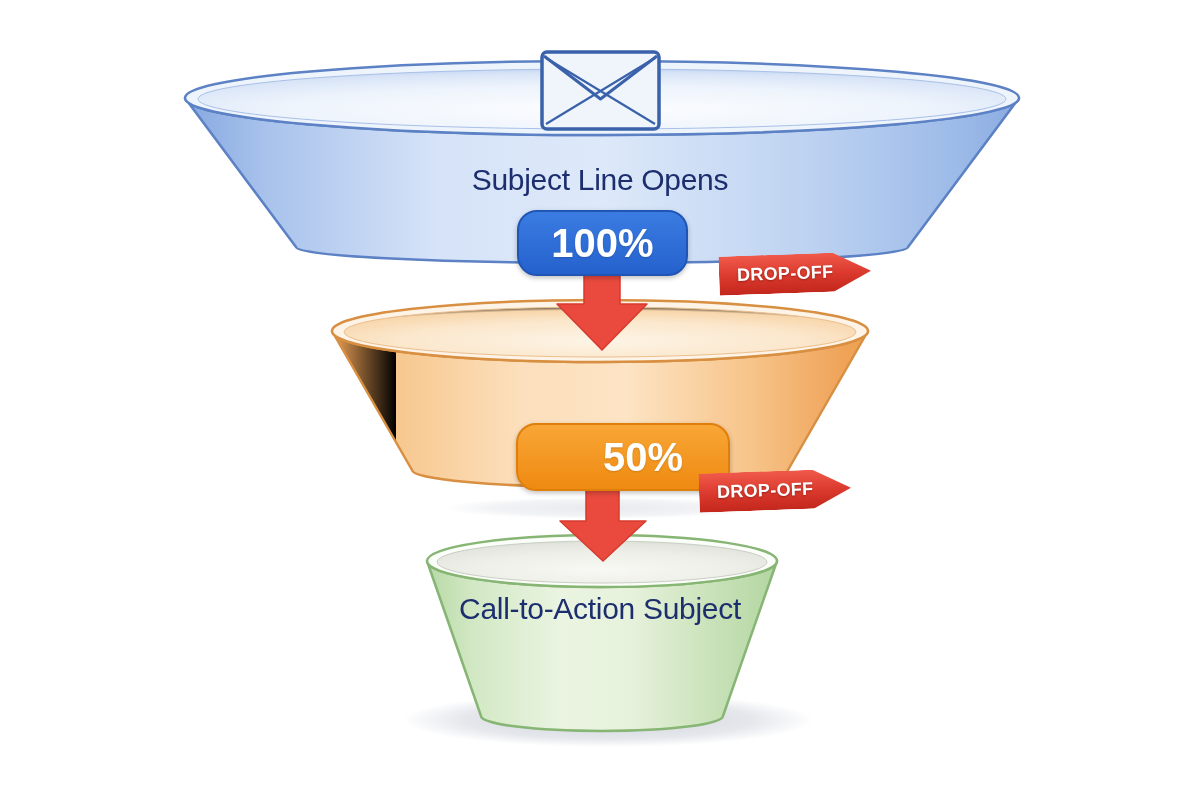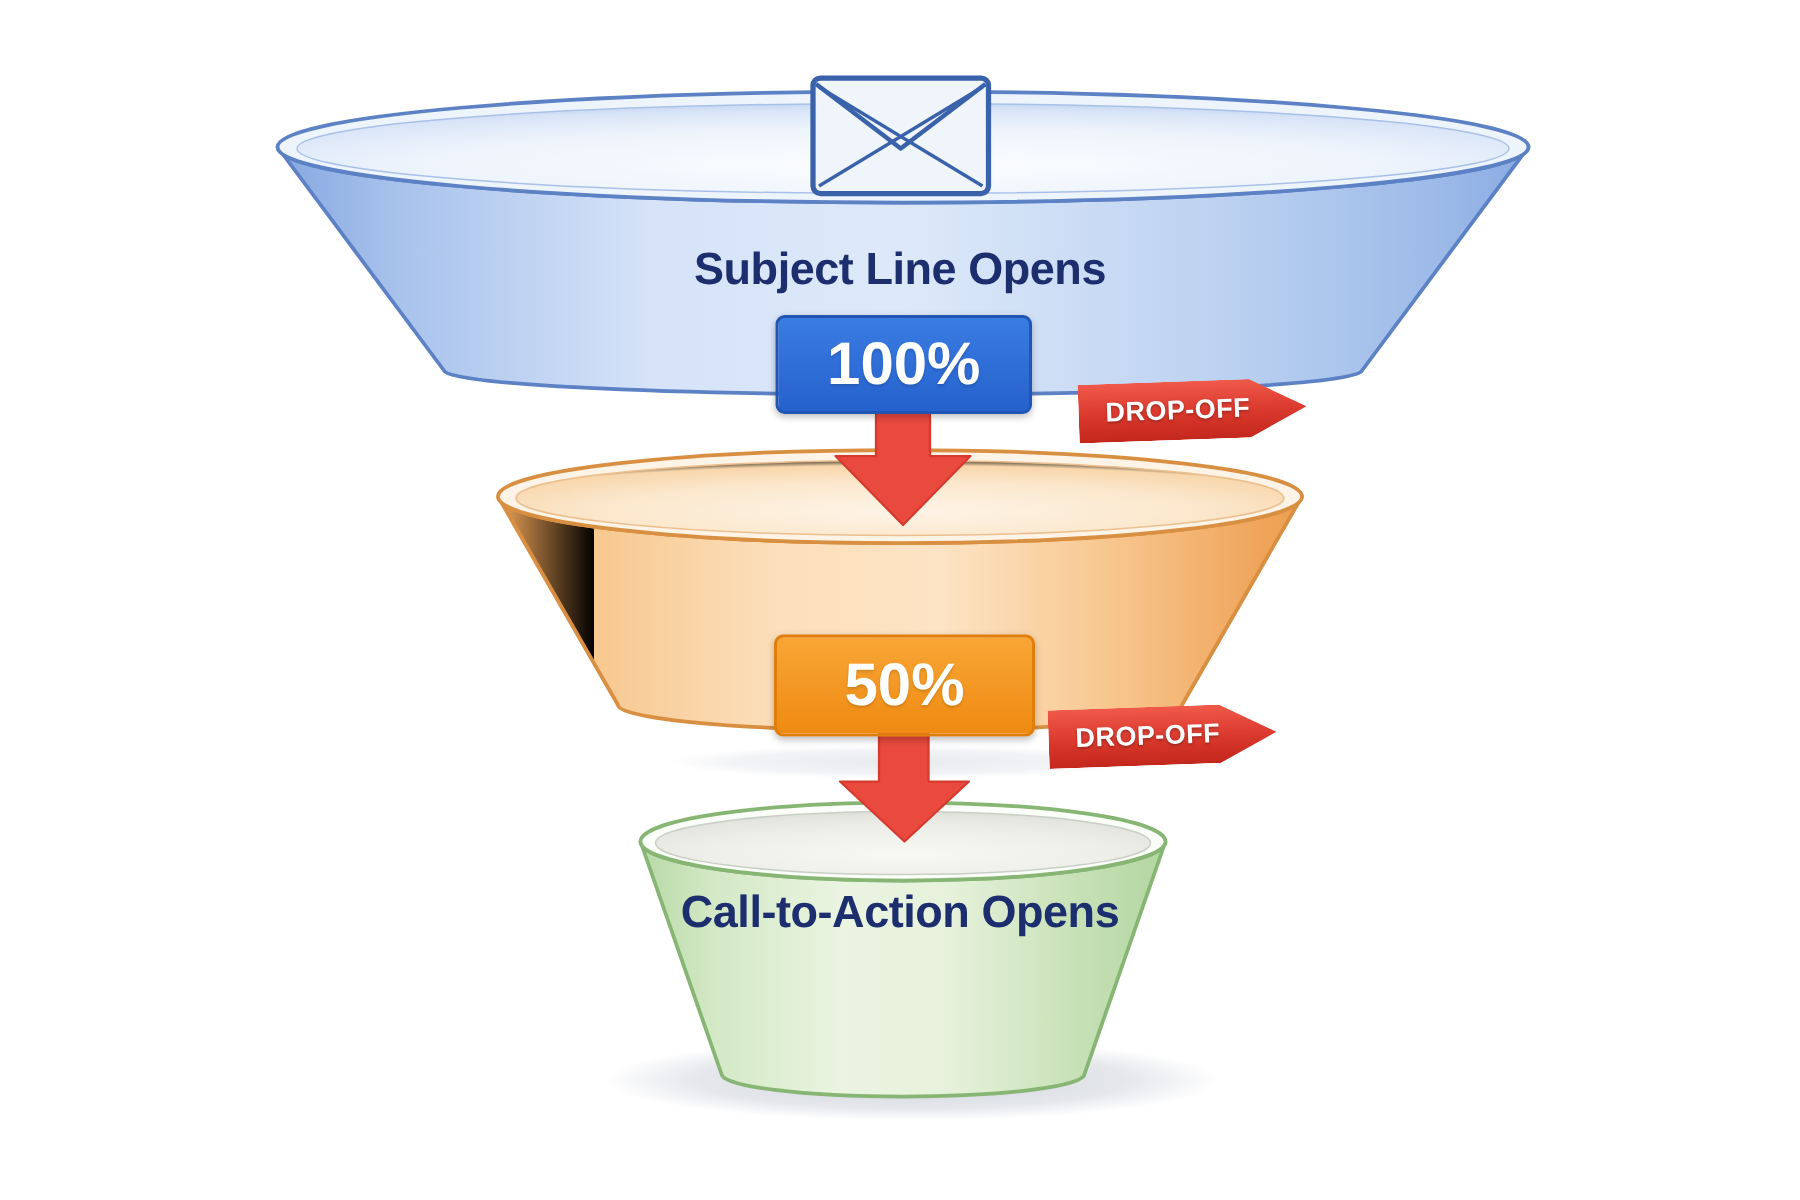--- a/index.html
+++ b/index.html
@@ -4,30 +4,30 @@
 <style>
   html,body{margin:0;padding:0;background:#ffffff;}
   #stage{
     position:relative;width:1200px;height:800px;background:#ffffff;overflow:hidden;
     font-family:"Liberation Sans", sans-serif;
   }
   #funnel-svg{position:absolute;left:0;top:0;z-index:1;}
   .overlay{position:absolute;z-index:2;}
   .stage-label{
     left:250px;width:700px;text-align:center;
-    font-weight:700;font-size:30px;color:#1d2e6e;letter-spacing:-0.3px;
+    font-weight:400;font-size:30px;color:#1d2e6e;letter-spacing:-0.3px;
   }
   .value-badge{
     display:flex;align-items:center;justify-content:center;
     color:#ffffff;font-weight:700;font-size:40px;
-    border-radius:6px;box-shadow:0 2px 5px rgba(0,0,0,0.25);
+    border-radius:20px;box-shadow:0 2px 5px rgba(0,0,0,0.25);
     text-shadow:0 1px 2px rgba(0,0,0,0.15);
   }
   .badge-blue{background:linear-gradient(180deg,#3a7ce2,#2561cd);border:2px solid #2055b4;}
-  .badge-orange{background:linear-gradient(180deg,#f8a636,#ef8a11);border:2px solid #e07e0c;}
+  .badge-orange{background:linear-gradient(180deg,#f8a636,#ef8a11);border:2px solid #e07e0c;padding-left:40px;}
   .badge-green{background:linear-gradient(180deg,#58b747,#3f9a2f);border:2px solid #388c29;}
   .dropoff{
     display:flex;align-items:center;justify-content:flex-start;
     padding-left:18px;box-sizing:border-box;
     width:152px;height:39px;
     background:linear-gradient(180deg,#f05a4b 0%,#da382c 55%,#c3271c 100%);
     clip-path:polygon(0 0, 75% 0, 100% 50%, 75% 100%, 0 100%);
     color:#ffffff;font-weight:700;font-size:18px;letter-spacing:0.3px;
     transform:rotate(-2deg);
     text-shadow:0 1px 2px rgba(0,0,0,0.3);
@@ -120,21 +120,21 @@
       <ellipse cx="602" cy="561" rx="175" ry="26" fill="#fbfdf8" stroke="#86b574" stroke-width="2.5"></ellipse>
       <ellipse cx="602" cy="562" rx="165" ry="21" fill="url(#gInGreen)" stroke="#c9cfc4" stroke-width="1"></ellipse>
     </g>
 
     <path d="M 584 264 L 620 264 L 620 304 L 647 304 L 602 350 L 557 304 L 584 304 Z" fill="#ea4a3e" stroke="#d63a2e" stroke-width="1.5" stroke-linejoin="round"></path>
 
     <path d="M 586 482 L 619 482 L 619 521 L 646 521 L 603 561 L 560 521 L 586 521 Z" fill="#ea4a3e" stroke="#d63a2e" stroke-width="1.5" stroke-linejoin="round"></path>
   </svg>
 
   <div class="overlay stage-label" style="top:163px;">Subject Line Opens</div>
-  <div class="overlay stage-label" style="top:592px;">Call-to-Action Opens</div>
+  <div class="overlay stage-label" style="top:592px;">Call-to-Action Subject</div>
 
   <div class="overlay value-badge badge-blue" style="left:517px;top:210px;width:167px;height:62px;">100%</div>
   <div class="overlay value-badge badge-orange" style="left:516px;top:423px;width:170px;height:64px;">50%</div>
 
   <div class="overlay dropoff" style="left:719px;top:254px;">DROP-OFF</div>
   <div class="overlay dropoff" style="left:699px;top:471px;">DROP-OFF</div>
 
 </div>
 
 </body></html>

